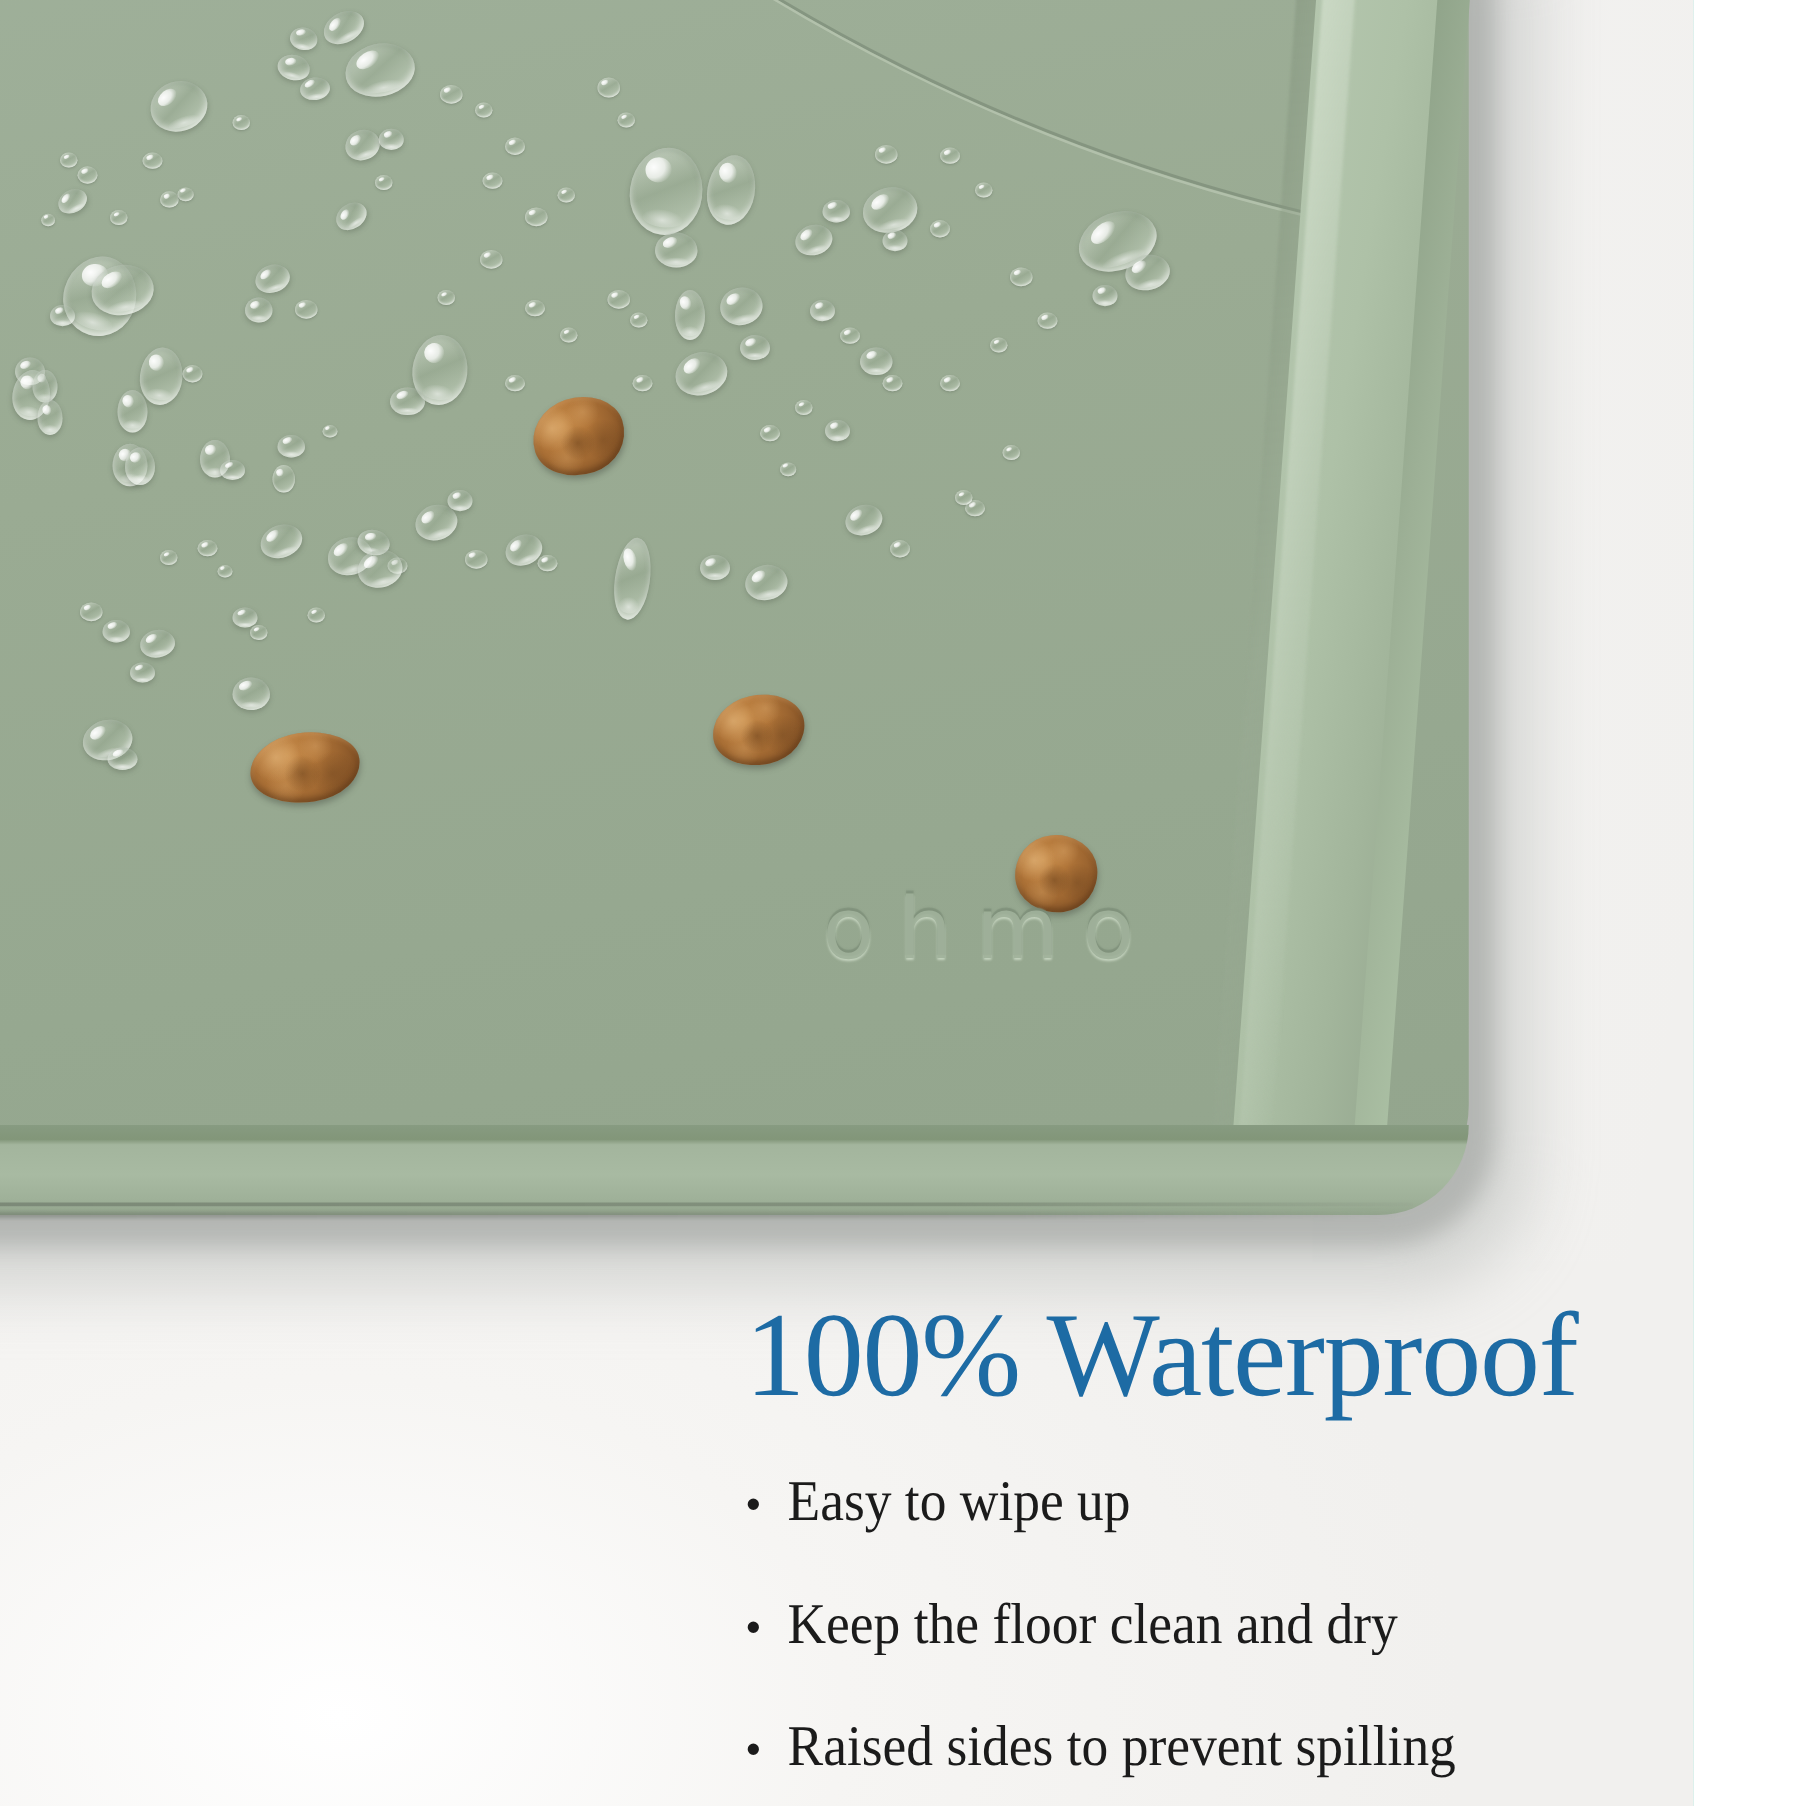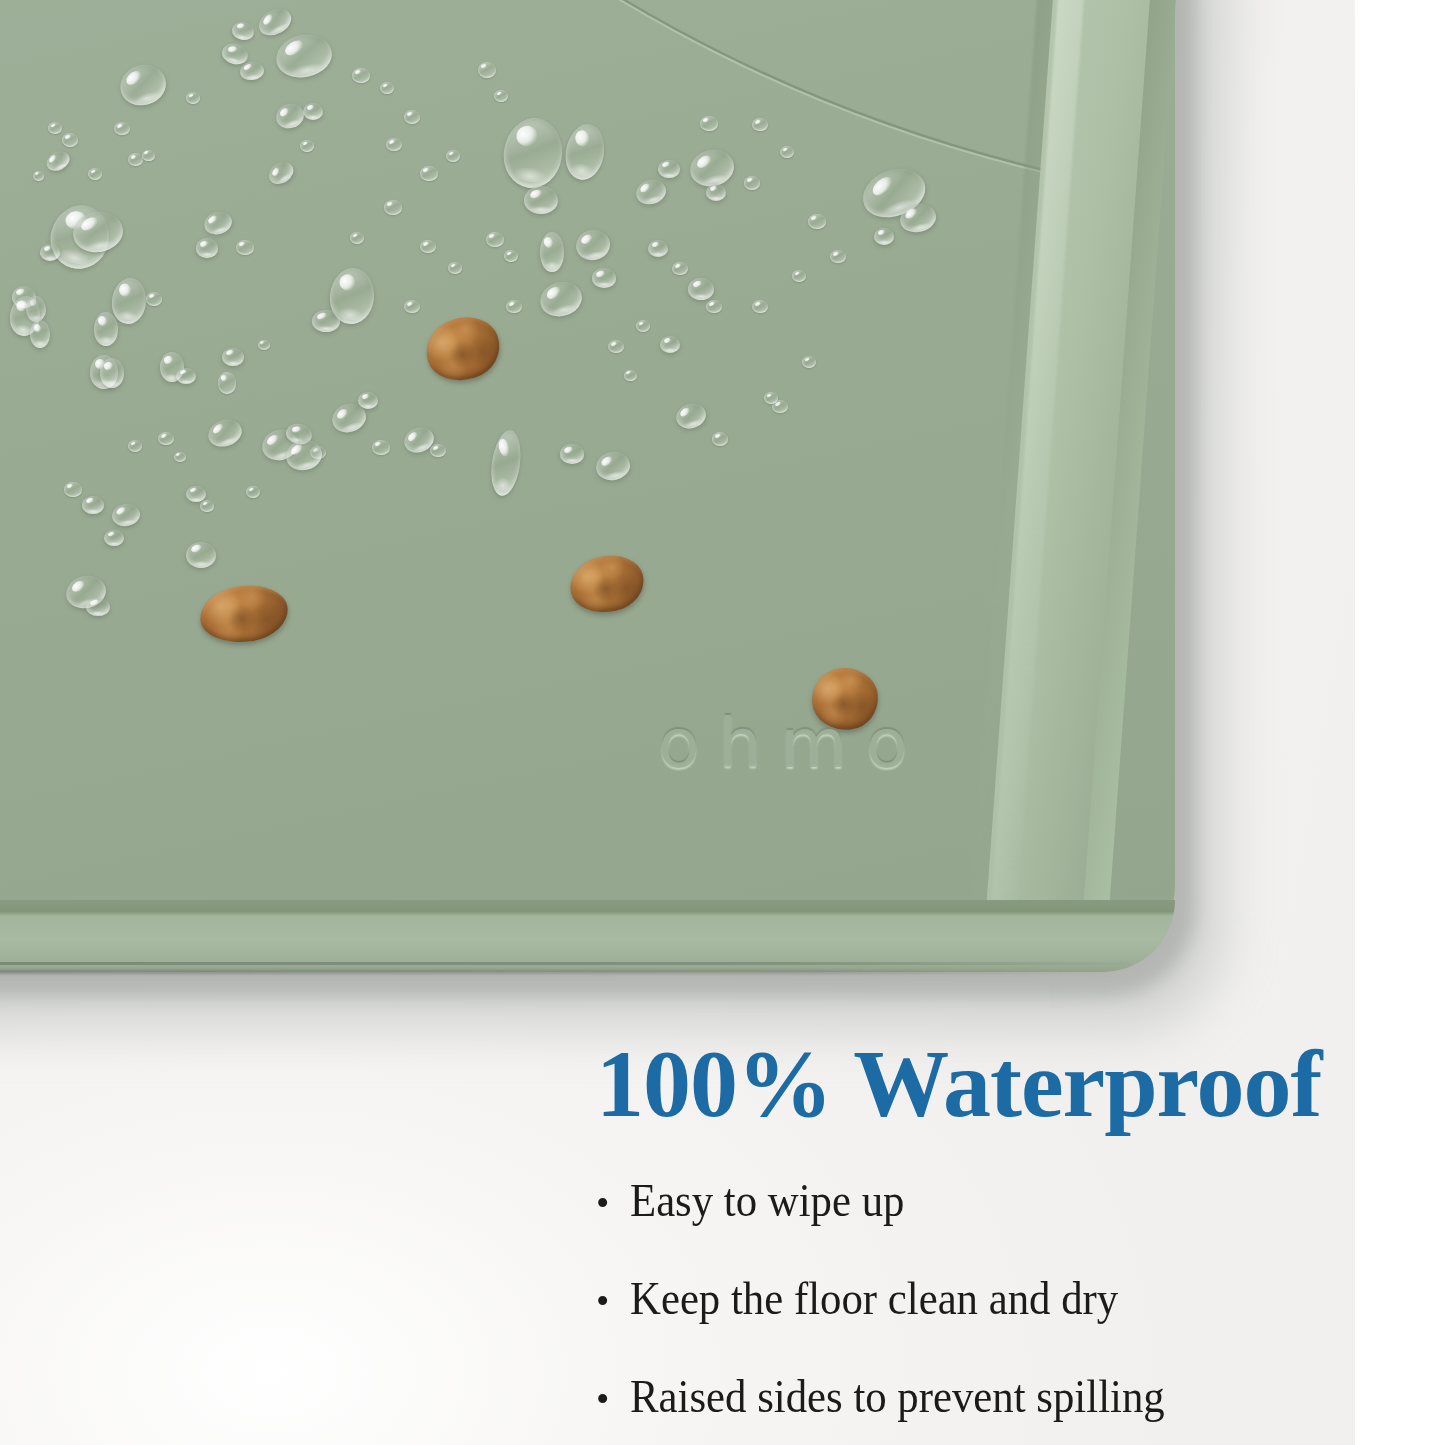--- a/index.html
+++ b/index.html
@@ -241,21 +241,21 @@
 
   
   .text-panel {
     position: absolute;
     left: 596px;
     top: 1036px;
     width: 800px;
   }
   .headline {
     font-family: "Liberation Serif", serif;
-    font-weight: 700;
+    font-weight: 400;
     font-size: 96px;
     line-height: 1.0;
     color: #1d6ba4;
     letter-spacing: -1px;
     white-space: nowrap;
   }
   .bullets {
     list-style: none;
     margin: 46px 0 0 0;
     padding: 0;

